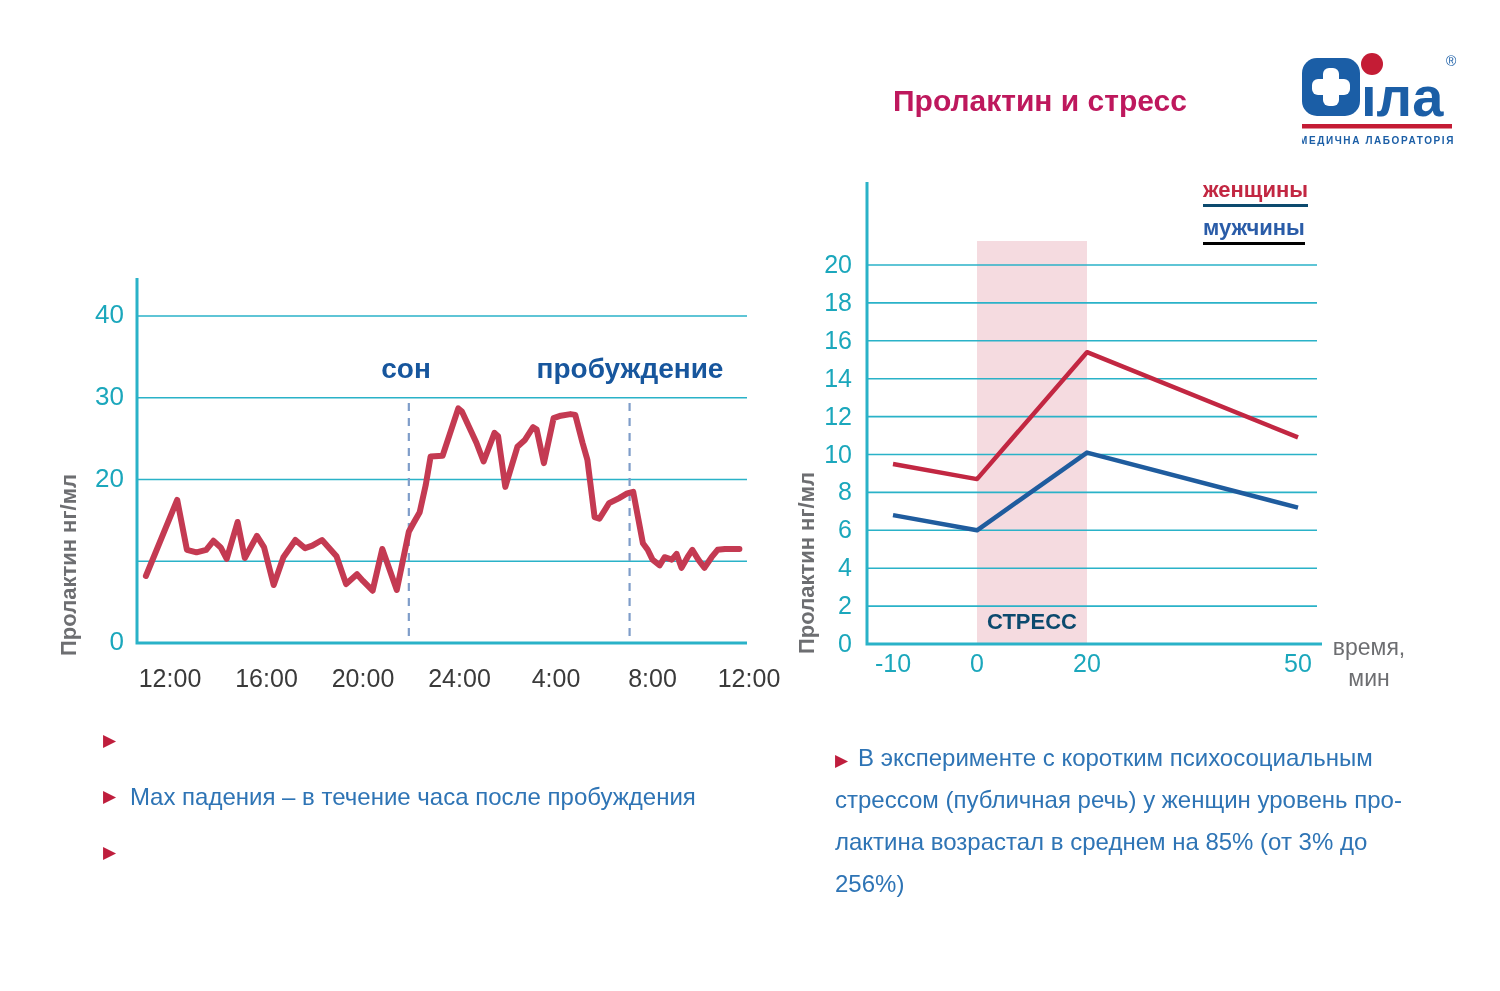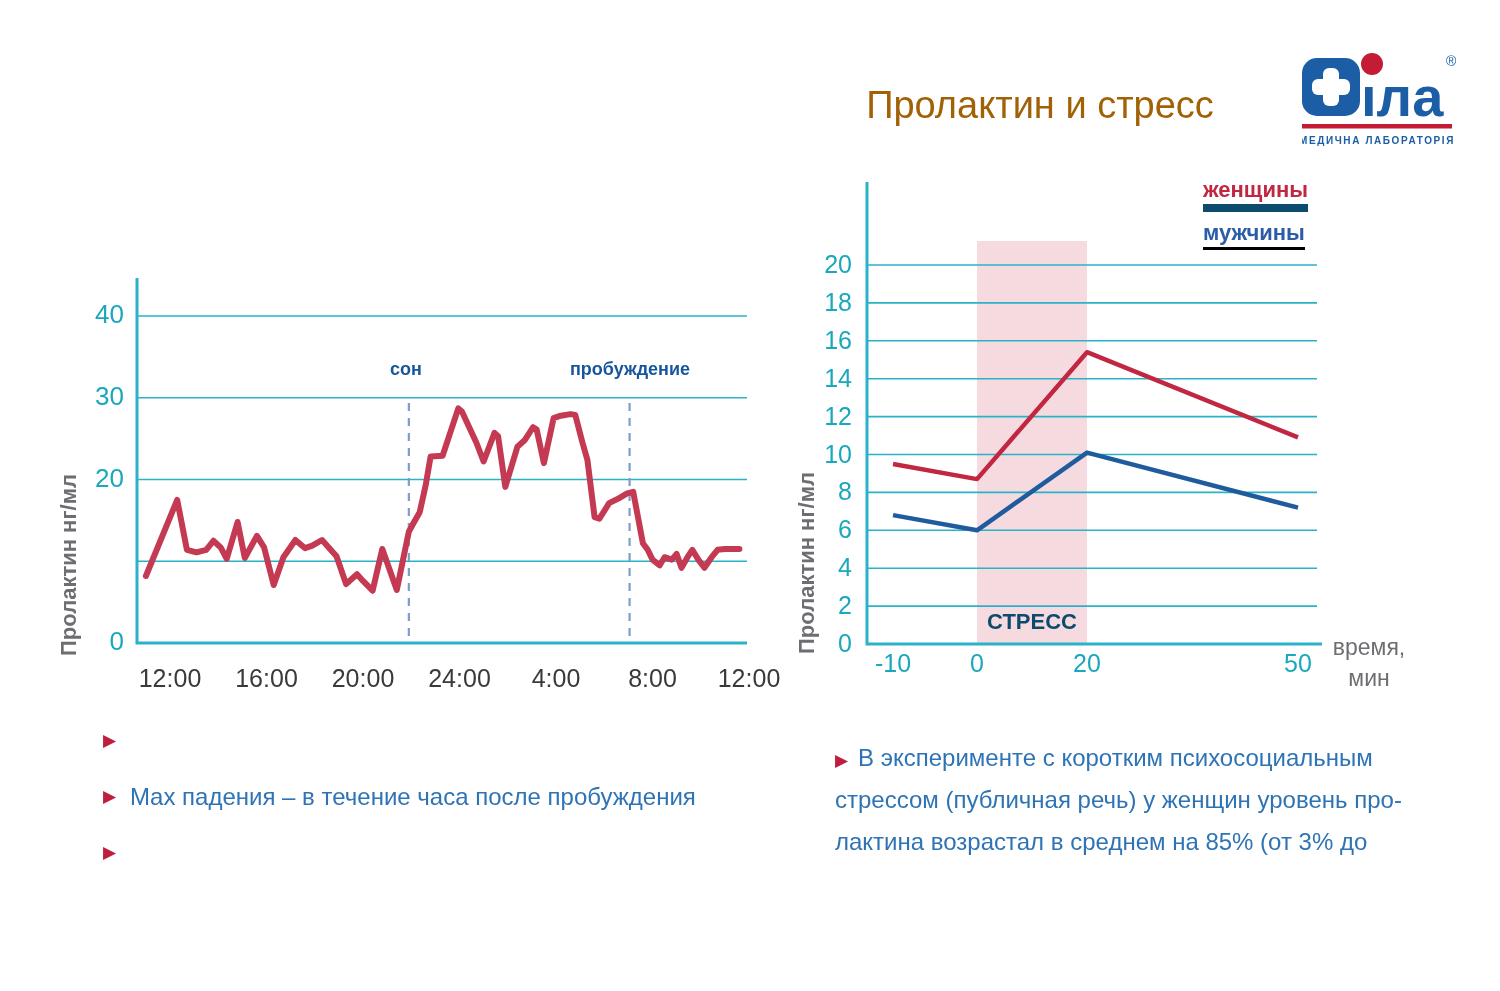--- a/index.html
+++ b/index.html
@@ -1,31 +1,31 @@
 <!DOCTYPE html>
 <html><head>
 <meta charset="utf-8">
 <style>
   html,body{margin:0;padding:0;background:#fff;}
   .slide{position:relative;width:1500px;height:991px;background:#ffffff;overflow:hidden;
          font-family:"Liberation Sans","DejaVu Sans",sans-serif;}
   .abs{position:absolute;}
   .title{font-size:34px;font-weight:700;color:#17569d;text-align:center;line-height:58px;}
-  .title-right{font-size:38px;font-weight:400;color:#a16207;white-space:nowrap;}
+  .title-right{font-size:30px;font-weight:700;color:#be185d;white-space:nowrap;}
   #chart-layer{position:absolute;left:0;top:0;}
   .y-title{font-size:22px;font-weight:600;color:#6d6e71;white-space:nowrap;
            transform:translate(-50%,-50%) rotate(-90deg);}
-  .ann-label{font-size:18px;font-weight:600;color:#17569d;white-space:nowrap;
+  .ann-label{font-size:28px;font-weight:600;color:#17569d;white-space:nowrap;
              transform:translate(-50%,-50%);}
   .stress-label{font-size:22px;font-weight:600;color:#0c4a6e;white-space:nowrap;
                 transform:translate(-50%,-50%);}
   .xaxis-title{font-size:23px;color:#6d6e71;text-align:center;line-height:31px;width:90px;}
   .legend{display:flex;flex-direction:column;align-items:flex-start;}
   .legend-item{font-size:22px;font-weight:700;padding-bottom:1px;margin-bottom:8px;white-space:nowrap;}
-  .legend-women{color:#c22742;border-bottom:8px solid #0c4a6e;}
+  .legend-women{color:#c22742;border-bottom:3px solid #0c4a6e;}
   .legend-men{color:#2a5ca8;border-bottom:3px solid #000000;}
   .bullets{display:flex;flex-direction:column;}
   .bullet-row{display:flex;align-items:flex-start;margin-bottom:26px;height:30px;}
   .bullet-marker{color:#bf1e3d;font-size:17px;line-height:30px;margin-right:14px;}
   .bullet-text{color:#2e74b5;font-size:24px;line-height:30px;white-space:nowrap;}
   .note{color:#2e74b5;font-size:24px;line-height:42px;}
   .note-line{white-space:nowrap;}
   .footer{font-size:17px;color:#77787b;white-space:nowrap;}
   .logo-svg text{font-family:"Liberation Sans","DejaVu Sans",sans-serif;}
 </style>
@@ -129,16 +129,17 @@
       <span class="bullet-marker">▶</span>
     </div>
   </div>
 
   <div class="abs note" style="left:835px;top:724px;margin-top:13px;">
     <div class="note-line">
       <span class="bullet-marker" style="font-size:17px;margin-right:10px;">▶</span><span>В эксперименте с коротким психосоциальным</span>
     </div>
     <div class="note-line">стрессом (публичная речь) у женщин уровень про-</div>
     <div class="note-line">лактина возрастал в среднем на 85% (от 3% до</div>
+    <div class="note-line">256%)</div>
   </div>
 
 
 </div>
 
 </body></html>

